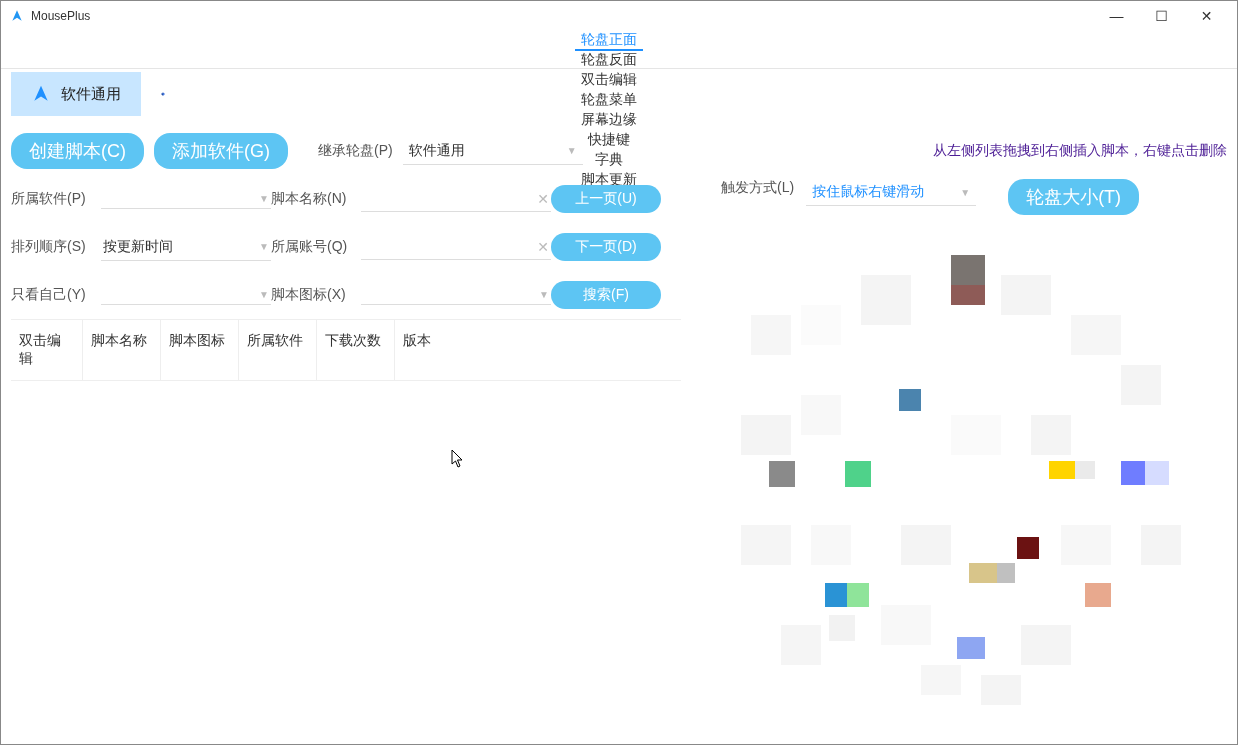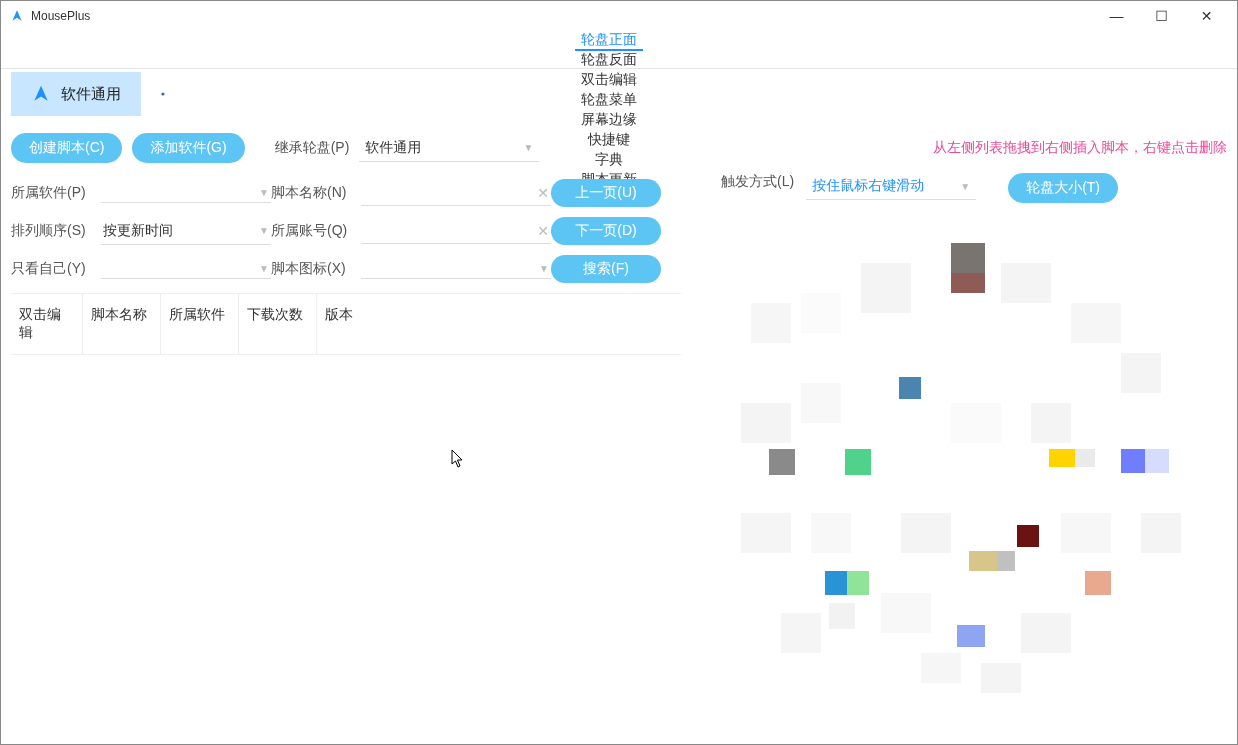--- a/index.html
+++ b/index.html
@@ -18,34 +18,34 @@
   .main-menu-item.active { color: #1e90ff; border-bottom-color: #1e90ff; }
   
   
   .sub-tabs { height: 50px; display: flex; align-items: center; padding: 8px 10px; }
   .sub-tab { height: 44px; padding: 0 20px; display: flex; align-items: center; font-size: 15px; color: #222; cursor: pointer; }
   .sub-tab.active { background: #c8e6ff; }
   .sub-tab-icon { width: 44px; display: flex; align-items: center; justify-content: center; }
   
   
   .toolbar { display: flex; align-items: center; padding: 14px 10px 10px 10px; gap: 10px; }
-  .pill-btn { background: #5dc5f3; color: #fff; border: none; border-radius: 16px; padding: 6px 18px; font-size: 14px; cursor: pointer; }
+  .pill-btn { background: #5dc5f3; color: #fff; border: none; border-radius: 16px; padding: 6px 18px; font-size: 18px; cursor: pointer; }
   .toolbar-label { font-size: 14px; color: #555; margin-left: 20px; }
   .combo { display: inline-flex; align-items: center; border-bottom: 1px solid #ddd; padding: 4px 6px; min-width: 180px; justify-content: space-between; cursor: pointer; }
   .combo-text { font-size: 14px; color: #333; }
   .combo-text.blue { color: #1e90ff; }
   .chevron-down { color: #bbb; font-size: 10px; }
-  .hint-text { color: #ec4899; font-size: 14px; margin-left: auto; }
+  .hint-text { color: #4c1d95; font-size: 14px; margin-left: auto; }
   
   
   .main-body { display: flex; padding: 0 10px; }
   .left-panel { flex: 0 0 670px; }
   .right-panel { flex: 1; padding-left: 40px; }
   
-  .filter-grid { display: grid; grid-template-columns: 260px 280px 120px; row-gap: 10px; align-items: center; margin-top: 6px; margin-bottom: 10px;}
+  .filter-grid { display: grid; grid-template-columns: 260px 280px 120px; row-gap: 20px; align-items: center; margin-top: 6px; margin-bottom: 10px;}
   .filter-cell { display: flex; align-items: center; }
   .filter-label { font-size: 14px; color: #555; width: 90px; flex-shrink: 0; }
   .filter-input { display: flex; align-items: center; border-bottom: 1px solid #ddd; flex: 1; padding: 4px 2px; justify-content: space-between; cursor: pointer; }
   .filter-input-text { font-size: 14px; color: #333; }
   .clear-x { color: #bbb; font-size: 14px; cursor: pointer; }
   .nav-pill { background: #5dc5f3; color: #fff; border: none; border-radius: 16px; padding: 5px 0; width: 110px; font-size: 14px; cursor: pointer; text-align: center; }
   
   
   .table-header { display: flex; border-top: 1px solid #eee; border-bottom: 1px solid #eee; margin-top: 10px; }
   .th { padding: 12px 8px; font-size: 14px; color: #333; border-right: 1px solid #eee; }
@@ -178,20 +178,21 @@
         </div>
       </div>
       <div class="filter-cell">
           <button class="nav-pill">搜索(F)</button>
         </div>
     </div>
 
     <div class="table-header">
       <div class="th" style="width:72px">双击编辑</div>
       <div class="th" style="width:78px">脚本名称</div>
+      <div class="th" style="width:78px">脚本图标</div>
       <div class="th" style="width:78px">所属软件</div>
       <div class="th" style="width:78px">下载次数</div>
       <div class="th" style="width:50px">版本</div>
     </div>
   </div>
 
   <div class="right-panel">
     <div class="trigger-row">
       <span class="trigger-label">触发方式(L)</span>
       <div class="combo" style="min-width:170px">

